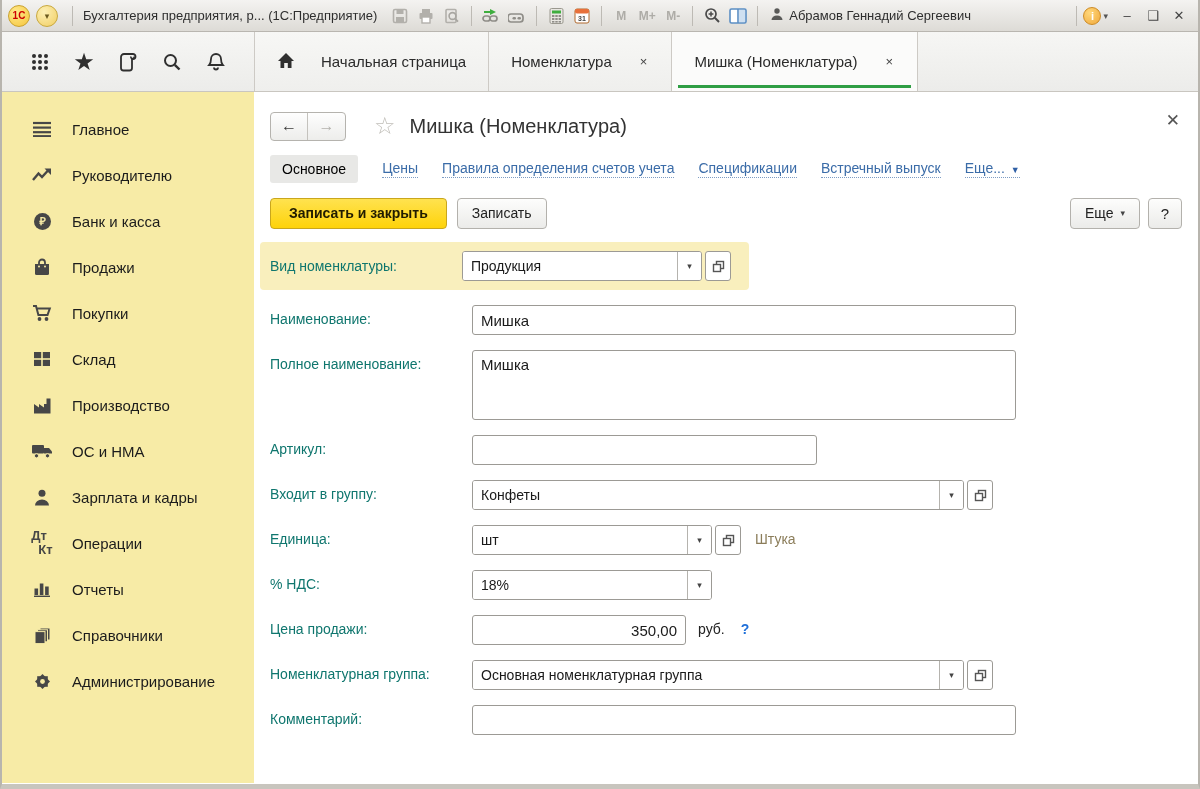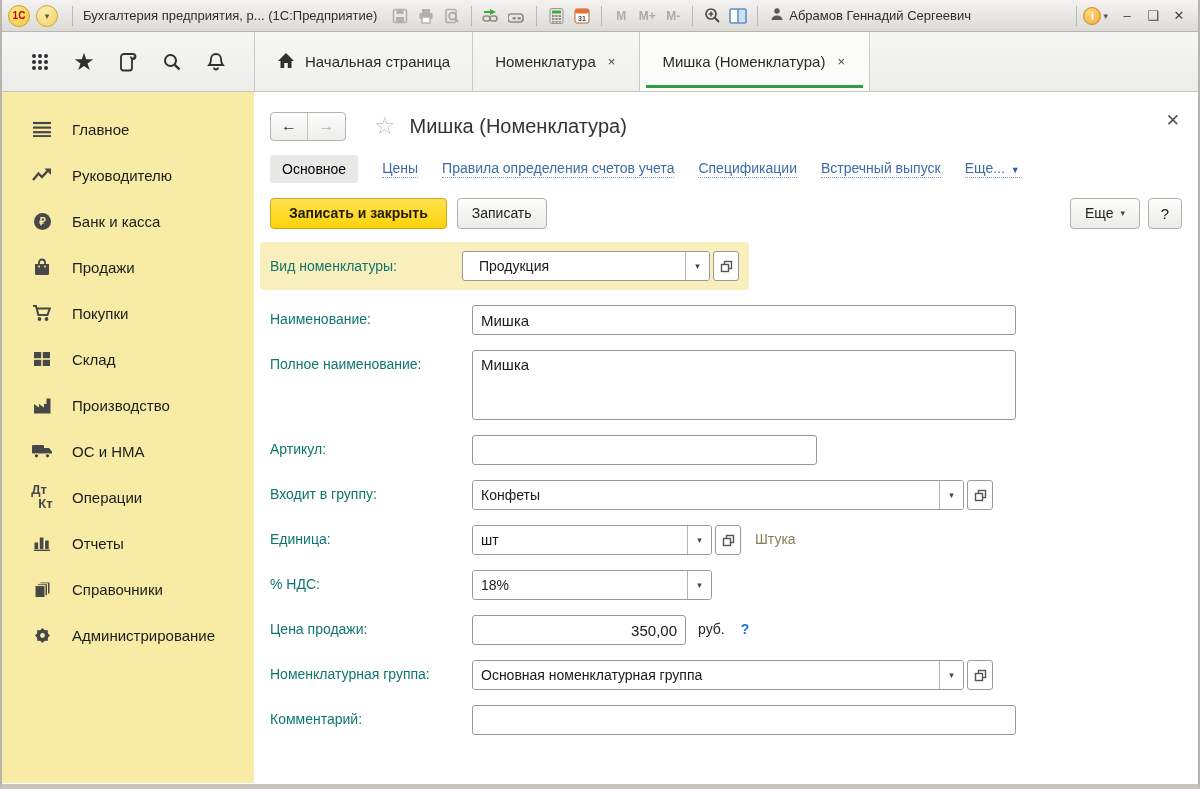--- a/index.html
+++ b/index.html
@@ -21,21 +21,21 @@
   .info-circle { width:18px; height:18px; border-radius:50%; background:radial-gradient(circle at 35% 30%,#ffd77a,#f0a93c); border:1px solid #cd8b24; color:#fff; font-weight:bold; font-size:11px; display:flex; align-items:center; justify-content:center; }
   .tb-caret { font-size:9px; color:#555; margin:0 6px 0 2px; }
   .win-btn { width:26px; height:22px; display:flex; align-items:center; justify-content:center; font-size:13px; color:#444; }
 
   
   .panelbar { height:60px; background:linear-gradient(#f6f6f4,#ececea); display:flex; border-bottom:1px solid #c9c6c0; }
   .tools { width:252px; display:flex; align-items:center; justify-content:space-around; padding:0 16px; }
   .tool { width:30px; height:34px; display:flex; align-items:center; justify-content:center; color:#3c3c3c; }
   .tool .star-glyph { font-size:24px; line-height:1; color:#2f2f2f; }
   .tabs { display:flex; flex:1; }
-  .tab { display:flex; align-items:center; gap:10px; padding:0 22px; font-size:15px; color:#2b2b2b; border-left:1px solid #cdcac5; position:relative; background:linear-gradient(#f7f7f5,#efefed); cursor:default; }
+  .tab { display:flex; align-items:center; gap:26px; padding:0 22px; font-size:15px; color:#2b2b2b; border-left:1px solid #cdcac5; position:relative; background:linear-gradient(#f7f7f5,#efefed); cursor:default; }
   .tab:last-of-type { border-right:1px solid #cdcac5; }
   .tab.active { background:#fbfbfa; }
   .tab.active::after { content:""; position:absolute; left:6px; right:6px; bottom:3px; height:3px; background:#2f9e44; }
   .tab-close { font-size:13px; color:#444; padding:2px; }
 
   
   .bodyrow { display:flex; height:691px; }
 
   
   .sidebar { width:252px; background:#f7eba6; padding:14px 0 0 0; overflow:hidden; }
@@ -344,20 +344,29 @@
               <rect x="1" y="2" width="12" height="8.5" rx="1" fill="#474747"></rect>
               <path d="M13,5 h5 l3,3.5 v2 h-8 z" fill="#474747"></path>
               <circle cx="5.5" cy="12.8" r="2.1" fill="#474747" stroke="#f7eba6" stroke-width="1"></circle>
               <circle cx="16.5" cy="12.8" r="2.1" fill="#474747" stroke="#f7eba6" stroke-width="1"></circle>
             </svg>
           </span>
         <span>ОС и НМА</span>
       </div>
       <div class="side-item">
         <span class="side-ico">
+            <svg width="16" height="17" viewBox="0 0 16 17">
+              <circle cx="8" cy="4.2" r="3.5" fill="#474747"></circle>
+              <path d="M1,16.5 a7,6 0 0 1 14,0 z" fill="#474747"></path>
+            </svg>
+          </span>
+        <span>Зарплата и кадры</span>
+      </div>
+      <div class="side-item">
+        <span class="side-ico">
             <span class="dtkt"><span>Дт</span><br><span class="kt">Кт</span></span>
           </span>
         <span>Операции</span>
       </div>
       <div class="side-item">
         <span class="side-ico">
             <svg width="18" height="16" viewBox="0 0 18 16">
               <g fill="#474747">
                 <rect x="1.5" y="7.5" width="3.6" height="6.5"></rect>
                 <rect x="6.8" y="2.5" width="3.6" height="11.5"></rect>
@@ -421,21 +430,21 @@
             <span>Еще</span>
             <span class="caret">▾</span>
           </button>
         <button class="btn help">?</button>
       </div>
 
       <div class="field band">
         <div class="flabel">Вид номенклатуры:</div>
         <div class="igroup">
           <div class="ibox">
-              <input style="width: 214px; margin-left: 8px;" value="Продукция">
+              <input style="width: 214px;" value="Продукция">
             <div class="dd">▾</div>
           </div>
           <div class="openbtn">
               <svg width="13" height="13" viewBox="0 0 13 13">
                 <rect x="4.5" y="1.5" width="7" height="7" fill="none" stroke="#555" stroke-width="1.4"></rect>
                 <rect x="1.5" y="4.5" width="7" height="7" fill="#fff" stroke="#555" stroke-width="1.4"></rect>
               </svg>
             </div>
         </div>
       </div>

